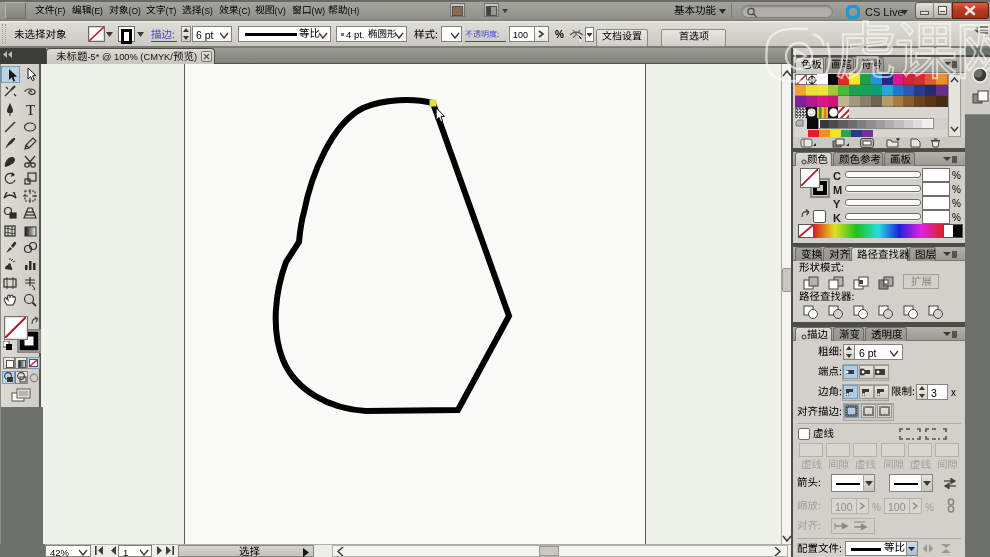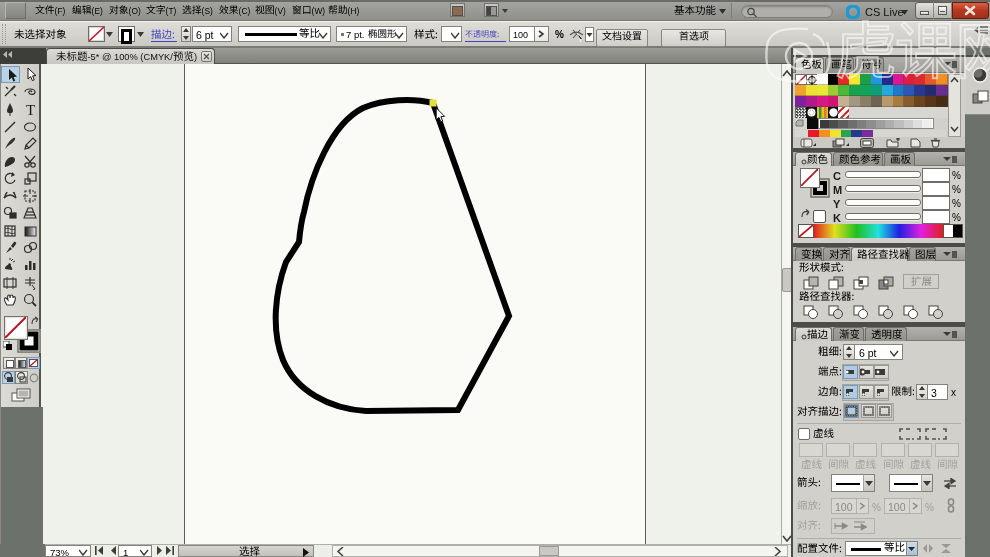--- a/index.html
+++ b/index.html
@@ -179,21 +179,21 @@
           <path transform="translate(0 0)" d="M58 -84C55 -76 50 -68 43 -63L46 -61V-54H15V-48H46V-39H5V-32H66V-24H8V-17H66V-1C66 0 66 1 64 1C62 1 56 1 50 1C51 3 52 6 52 8C61 8 66 8 70 7C73 6 74 4 74 -1V-17H93V-24H74V-32H96V-39H54V-48H86V-54H54V-61H52C54 -64 56 -66 58 -69H65C68 -65 71 -61 72 -57L79 -60C78 -63 76 -66 73 -69H94V-76H62C63 -78 64 -80 65 -83ZM22 -13C29 -8 36 -2 39 3L45 -2C42 -7 34 -13 28 -17ZM19 -84C15 -76 10 -67 3 -61C5 -60 8 -58 10 -57C13 -60 16 -64 19 -69H23C25 -65 27 -61 27 -58L34 -60C34 -63 32 -66 31 -69H49V-76H23C24 -78 25 -80 26 -83Z"></path>
           <path transform="translate(100 0)" d="M12 7C15 6 18 4 46 -5C46 -7 45 -10 45 -13L21 -5V-46H46V-53H21V-83H13V-7C13 -3 10 -0 9 1C10 2 12 5 12 7ZM53 -84V-9C53 2 56 5 66 5C68 5 79 5 81 5C91 5 93 -2 94 -22C92 -22 89 -24 87 -25C86 -6 86 -2 81 -2C78 -2 68 -2 66 -2C62 -2 61 -3 61 -8V-38C72 -44 84 -52 93 -59L86 -66C80 -59 71 -52 61 -46V-84Z"></path>
         </g>
       </svg></div>
     <svg style="position:absolute;right:2px;top:5px" width="9" height="7">
       <path d="M0 1 L4 6 L8 1" fill="none" stroke="#3a3a36" stroke-width="1.4"></path>
     </svg>
   </div>
 <div class="a" style="left:336px;top:26px;width:71px;height:16px;background:#fff;border:1px solid #84837b;">
     <div style="position:absolute;left:4px;top:6px;width:2.5px;height:2.5px;background:#777"></div>
-    <div style="position:absolute;left:9px;top:2px;white-space:nowrap;font-size:9.5px">7 pt.</div>
+    <div style="position:absolute;left:9px;top:2px;white-space:nowrap;font-size:9.5px">4 pt.</div>
     <div style="position:absolute;left:31px;top:2px"><svg class="zh" width="28.5" height="11.9" viewBox="0 0 28.5 11.9">
         <g transform="translate(0 8.17) scale(0.0950)" fill="#000">
           <path transform="translate(0 0)" d="M16 -84V-63H5V-56H15C13 -43 8 -27 3 -19C4 -17 6 -14 6 -12C10 -18 14 -28 16 -39V8H23V-41C25 -36 28 -31 29 -28L34 -33C32 -36 25 -48 23 -51V-56H32V-63H23V-84ZM35 -80V8H41V-73H50C49 -66 46 -57 44 -50C50 -42 51 -35 51 -29C51 -26 51 -23 50 -22C49 -22 48 -22 47 -22C46 -21 44 -21 42 -22C43 -20 44 -17 44 -16C46 -16 48 -16 49 -16C51 -16 52 -17 54 -18C56 -19 57 -24 57 -29C57 -35 56 -42 50 -51C52 -59 56 -69 58 -78L54 -80L53 -80ZM72 -84C71 -79 70 -74 69 -70H58V-64H67C64 -55 60 -48 55 -43C56 -42 58 -38 59 -37C61 -39 62 -41 64 -43V8H70V-14H86V1C86 2 86 2 84 2C84 2 80 2 77 2C78 4 79 6 79 8C84 8 87 8 89 7C91 6 92 4 92 1V-52H69C71 -56 72 -60 74 -64H94V-70H76C77 -74 78 -78 78 -83ZM86 -30V-20H70V-30ZM86 -36H70V-46H86Z"></path>
           <path transform="translate(100 0)" d="M34 -63H66V-56H34ZM27 -68V-50H73V-68ZM47 -35V-29C47 -24 45 -15 18 -10C20 -9 22 -6 22 -5C50 -11 54 -21 54 -29V-35ZM52 -16C60 -13 71 -7 76 -4L79 -10C74 -13 63 -18 55 -21ZM25 -44V-18H31V-38H68V-19H75V-44ZM8 -80V8H15V4H84V8H92V-80ZM15 -2V-74H84V-2Z"></path>
           <path transform="translate(200 0)" d="M85 -82C78 -74 67 -66 57 -61C59 -60 62 -57 63 -56C73 -61 84 -70 92 -80ZM88 -55C81 -46 69 -37 58 -32C60 -30 62 -28 64 -27C74 -32 87 -42 94 -52ZM90 -28C82 -15 68 -4 53 2C55 4 57 6 59 8C74 1 88 -11 97 -25ZM40 -71V-45H24V-71ZM4 -45V-38H17C17 -23 14 -8 4 4C6 5 8 7 9 9C21 -4 24 -21 24 -38H40V8H48V-38H59V-45H48V-71H57V-78H6V-71H17V-45Z"></path>
         </g>
       </svg></div>
     <svg style="position:absolute;right:2px;top:5px" width="9" height="7">
       <path d="M0 1 L4 6 L8 1" fill="none" stroke="#3a3a36" stroke-width="1.4"></path>
     </svg>
@@ -588,21 +588,21 @@
   </div>
 <div class="a" style="left:782px;top:533px;width:10px;height:12px;">
     <svg width="10" height="12">
       <path d="M1 3 L5 8 L9 3" fill="none" stroke="#3e3e38" stroke-width="1.6"></path>
     </svg>
   </div>
 <div class="a" style="left:782px;top:268px;width:11px;height:24px;background:#c9c8c2;border:1px solid #9a9993;border-radius:2px;"></div>
 <div class="a" style="left:0px;top:544px;width:990px;height:13px;background:#eceee8;border-top:1px solid #b0afab;"></div>
 <div class="a" style="left:0px;top:544px;width:45px;height:13px;background:#6d716b;"></div>
 <div class="a" style="left:45px;top:545px;width:46px;height:12px;background:#fff;border:1px solid #84837b;">
-    <div style="position:absolute;left:4px;top:1px;font-size:9.5px">73%</div>
+    <div style="position:absolute;left:4px;top:1px;font-size:9.5px">42%</div>
     <svg style="position:absolute;right:2px;top:3px" width="9" height="7">
       <path d="M0 1 L4 6 L8 1" fill="none" stroke="#3a3a36" stroke-width="1.4"></path>
     </svg>
   </div>
 <div class="a" style="left:94px;top:546px;width:10px;height:9px;">
     <svg width="10" height="9">
       <g fill="#3e3e38">
         <path d="M9 0 L9 9 L4 4.5 Z"></path>
         <rect x="1" y="0" width="1.6" height="9"></rect>
       </g>

